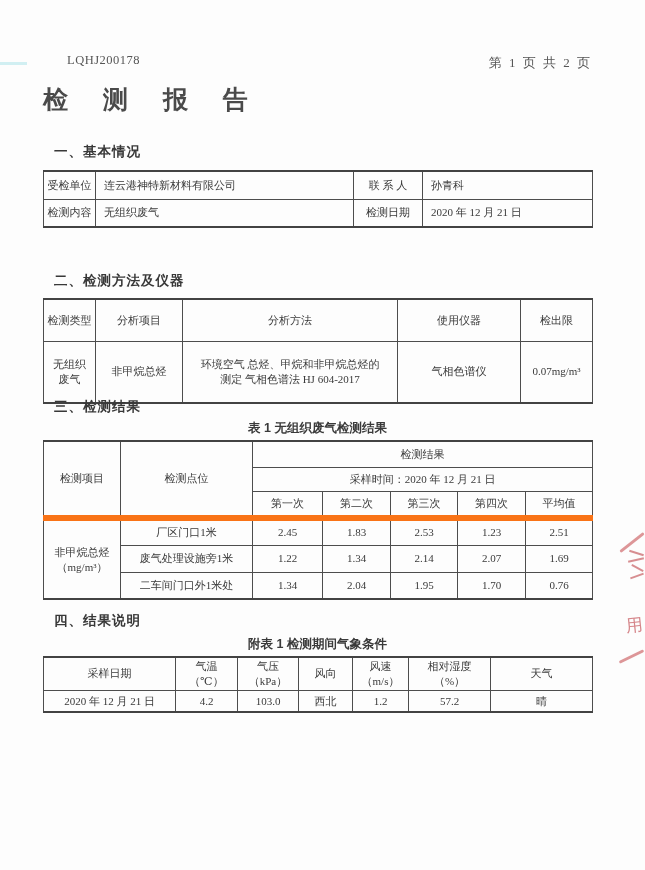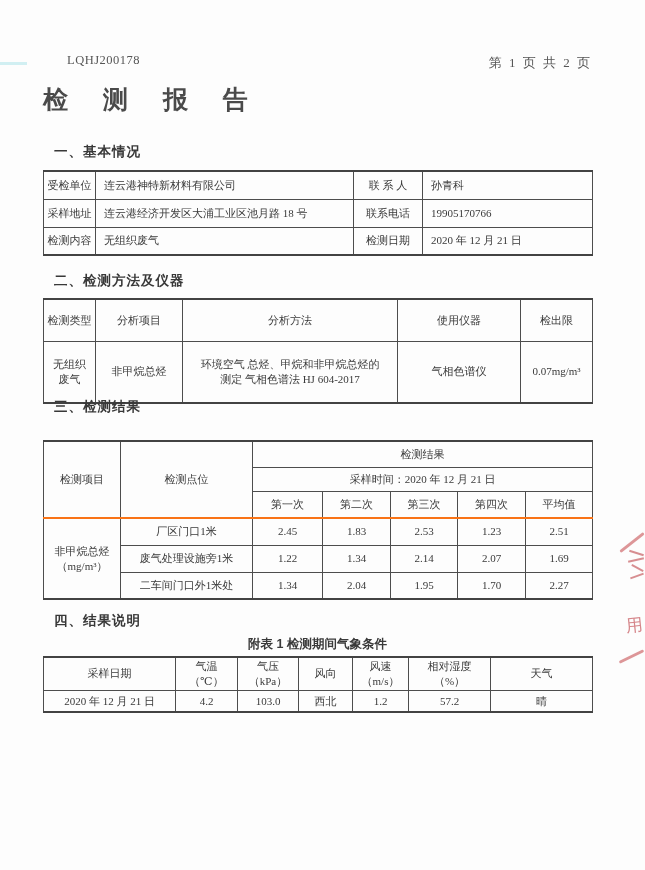--- a/index.html
+++ b/index.html
@@ -46,21 +46,21 @@
   .tblA{top:170px}
   .tblA tr{height:28px}
   .tblB{top:298px}
   .tblB tr.hdr{height:42px}
   .tblB tr.dat{height:62px}
   .tblC{top:440px}
   .tblC tr.h1{height:26px}
   .tblC tr.h2{height:24px}
   .tblC tr.h3{height:27px}
   .tblC tr.dr{height:27px}
-  .tblC tr.d1 td{border-top:2px solid #f97316;margin-top:9px;}
+  .tblC tr.d1 td{border-top:6px solid #f97316;margin-top:9px;}
   .tblD{top:656px}
   .tblD tr{height:22px}
   
   .seal{color:#cf7277;}
   .seal-stroke{background:#d98b8d;border-radius:2px;opacity:.9;}
   .seal-top{top:541px;left:617px;width:30px;height:3px;transform:rotate(-38deg);}
   .seal-bot{top:655px;left:618px;width:27px;height:3px;transform:rotate(-26deg);}
   .seal-scribble{top:549px;left:628px;width:18px;height:34px;}
   .seal-scribble i{position:absolute;display:block;background:#d07a7e;opacity:.85;}
   .seal-scribble .r1{top:3px;left:1px;width:15px;height:2px;transform:rotate(18deg);}
@@ -91,26 +91,20 @@
         <col style="width:258px">
         <col style="width:69px">
         <col style="width:170px">
       </colgroup>
     <tbody>
         <tr>
       <td>受检单位</td>
       <td class="val">连云港神特新材料有限公司</td>
       <td>联 系 人</td>
       <td class="val">孙青科</td>
-    </tr>
-    <tr>
-      <td>采样地址</td>
-      <td class="val">连云港经济开发区大浦工业区池月路 18 号</td>
-      <td>联系电话</td>
-      <td class="val">19905170766</td>
     </tr>
     <tr>
       <td>检测内容</td>
       <td class="val">无组织废气</td>
       <td>检测日期</td>
       <td class="val">2020 年 12 月 21 日</td>
     </tr>
   </tbody>
     </table>
 
@@ -142,20 +136,21 @@
         <span>环境空气 总烃、甲烷和非甲烷总烃的</span>
         <span>测定 气相色谱法 HJ 604-2017</span>
       </td>
       <td>气相色谱仪</td>
       <td>0.07mg/m³</td>
     </tr>
   </tbody>
     </table>
 
   <div class="abs sec sec3">三、检测结果</div>
+  <div class="abs caption cap1">表 1 无组织废气检测结果</div>
 
   <table class="tblC">
     <colgroup>
         <col style="width:77px">
         <col style="width:132px">
         <col style="width:70px">
         <col style="width:68px">
         <col style="width:67px">
         <col style="width:68px">
         <col style="width:67px">
@@ -195,21 +190,21 @@
       <td>2.14</td>
       <td>2.07</td>
       <td>1.69</td>
     </tr>
     <tr class="dr">
       <td>二车间门口外1米处</td>
       <td>1.34</td>
       <td>2.04</td>
       <td>1.95</td>
       <td>1.70</td>
-      <td>2.27</td>
+      <td>0.76</td>
     </tr>
   </tbody>
     </table>
 
   <div class="abs sec sec4">四、结果说明</div>
   <div class="abs caption cap2">附表 1 检测期间气象条件</div>
 
   <table class="tblD">
     <colgroup>
         <col style="width:132px">

